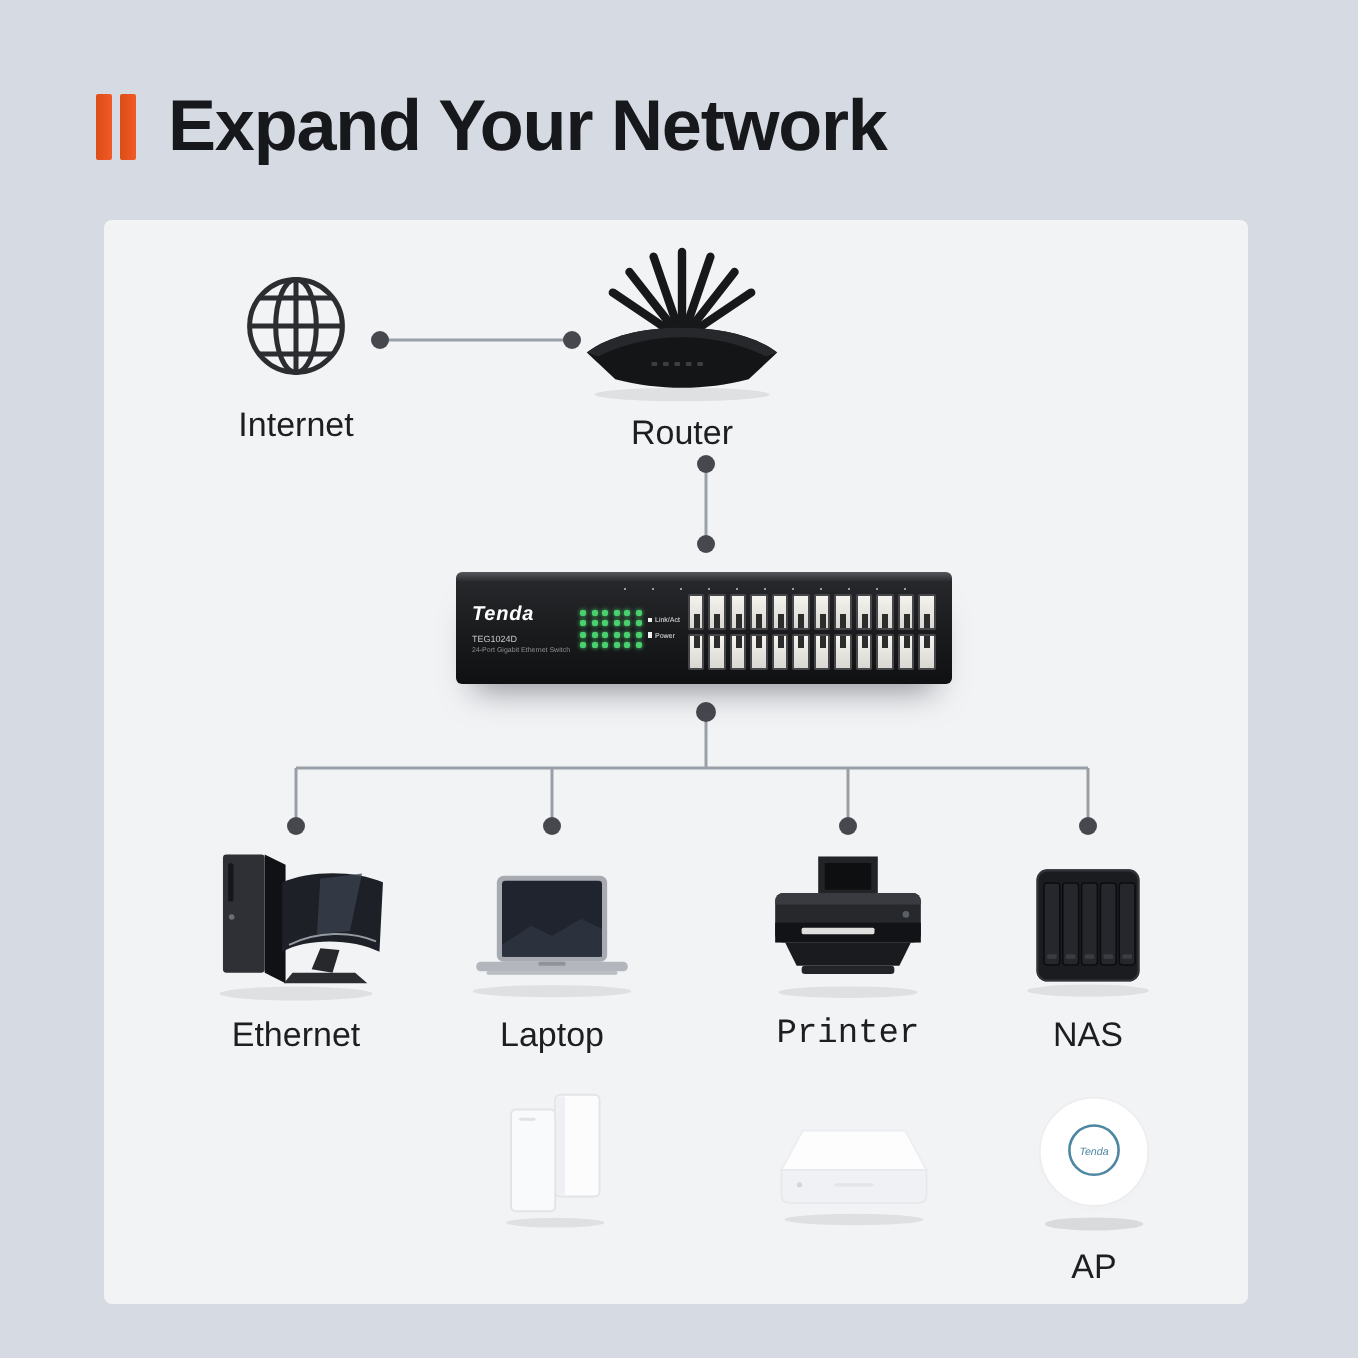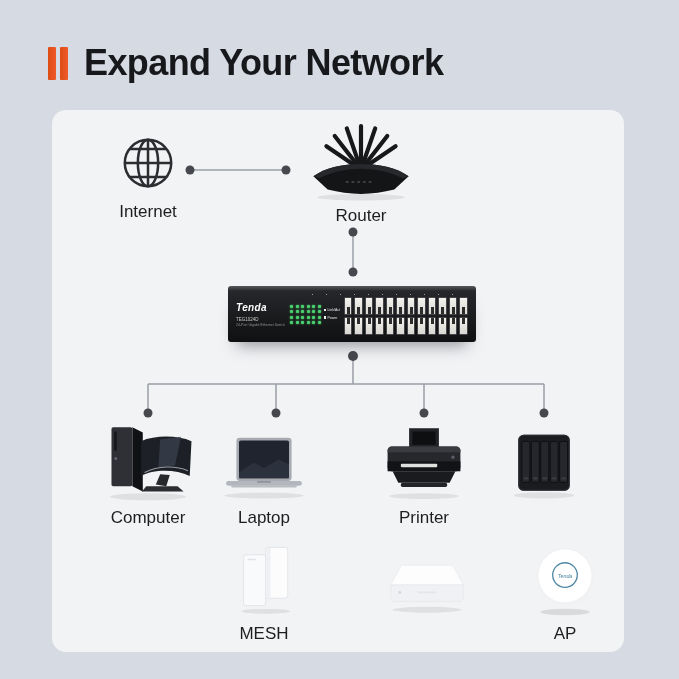--- a/index.html
+++ b/index.html
@@ -12,30 +12,30 @@
   .stage{position:relative;width:610px;height:679px;}
 
   
   .accent-bars{position:absolute;left:48px;top:47px;display:flex;gap:4px;}
   .accent-bars .bar{width:8px;height:33px;background:linear-gradient(90deg,#dd4d15,var(--accent));border-radius:1px;}
   .title{position:absolute;left:84px;top:44px;font-size:36px;line-height:38px;
     font-weight:bold;color:#17181b;letter-spacing:-0.6px;white-space:nowrap;}
 
   
   .panel{position:absolute;left:52px;top:110px;width:572px;height:542px;
-    background:var(--panel-bg);border-radius:14px;}
+    background:var(--panel-bg);border-radius:4px;}
   .connectors{position:absolute;inset:0;pointer-events:none;}
 
   
   .node{position:absolute;text-align:center;}
   .node-label{font-size:17px;color:var(--text);margin-top:6px;}
   .icon-box{display:flex;align-items:flex-end;justify-content:center;}
 
   .internet-node{left:46px;top:24px;width:100px;}
-  .router-node{left:248px;top:12px;width:122px;}
+  .router-node{left:228px;top:12px;width:122px;}
   .router-node .node-label{margin-top:0;}
 
   
   .switch{position:absolute;left:176px;top:176px;width:248px;height:56px;border-radius:3px;
     background:linear-gradient(180deg,#55585c 0%,#26272a 9%,#1a1b1d 55%,#0f1011 100%);
     box-shadow:0 12px 16px -9px rgba(40,45,55,.5);}
   .switch-face{position:absolute;left:8px;right:8px;top:7px;bottom:6px;display:flex;align-items:center;}
   .switch-face::before{content:"";position:absolute;top:1px;left:76px;right:4px;height:1px;
     background:repeating-linear-gradient(90deg,#9a9a98 0 1px,transparent 1px 14px);}
   .switch-left{width:54px;flex:none;text-align:left;}
@@ -50,22 +50,22 @@
     grid-template-columns:repeat(12,1fr);gap:2px;height:38px;margin-top:2px;}
   .port{position:relative;border:1px solid #46464a;border-radius:1px;
     background:linear-gradient(180deg,#f4f3ee 0%,#d8d7d1 100%);}
   .port::after{content:"";position:absolute;left:27%;right:27%;top:0;height:42%;background:#2b2c2b;}
   .port:nth-child(odd)::after{top:auto;bottom:0;}
 
   
   .row1{top:312px;}  .row2{top:430px;}
   .device{position:absolute;width:120px;text-align:center;}
   .row1 .icon-box{height:80px;} .row2 .icon-box{height:78px;}
-  .col1{left:36px;} .col2{left:152px;text-align:center;} .col3{left:312px;} .col4{left:432px;}
-  .row2.col3{left:315px;} .row2.col4{left:453px;}
+  .col1{left:36px;} .col2{left:164px;text-align:center;} .col3{left:312px;font-family:Liberation Mono, monospace;} .col4{left:432px;}
+  .row2.col3{left:315px;} .row2.col4{left:435px;}
 </style>
 </head>
 <body>
 
 <div class="stage">
 
   <div class="accent-bars">
     <div class="bar"></div>
     <div class="bar"></div>
   </div>
@@ -205,21 +205,21 @@
         <rect x="16" y="6" width="24" height="68" rx="2" fill="#2e3036"></rect>
         <rect x="19" y="11" width="3" height="22" rx="1" fill="#15161a"></rect>
         <circle cx="21" cy="42" r="1.6" fill="#6a6e76"></circle>
         <path d="M50,22 C66,15 92,15 108,22 L106,62 C90,54 64,54 50,62 Z" fill="#1d2026"></path>
         <polygon points="72,20 96,17 89,50 70,52" fill="#3a4150" opacity="0.75"></polygon>
         <path d="M54,58 C70,50 90,50 104,56" stroke="#c9ced6" stroke-width="1.2" fill="none" opacity="0.7"></path>
         <path d="M72,60 l11,1 -4,13 -12,-2 z" fill="#26282c"></path>
         <path d="M56,74 h36 l7,6 h-48 z" fill="#2b2d31"></path>
       </svg>
         </div>
-      <div class="node-label">Computer</div>
+      <div class="node-label">Ethernet</div>
     </div>
 
     <div class="device row1 col2">
       <div class="icon-box">
           <svg width="100" height="68" viewBox="0 0 116 78">
         <ellipse cx="58" cy="71" rx="46" ry="3.5" fill="rgba(0,0,0,0.08)"></ellipse>
         <rect x="26" y="4" width="64" height="50" rx="4" fill="#a7abb1"></rect>
         <rect x="29" y="7" width="58" height="44" rx="2" fill="#1f242e"></rect>
         <path d="M29,44 L46,33 L58,39 L75,29 L87,35 L87,51 L29,51 Z" fill="#2c323d"></path>
         <rect x="14" y="54" width="88" height="5.5" rx="2.7" fill="#b3b7bd"></rect>
@@ -263,34 +263,34 @@
         </g>
         <g fill="#3a3c42">
           <rect x="31" y="62" width="6.4" height="3" rx="1"></rect>
               <rect x="43.4" y="62" width="6.4" height="3" rx="1"></rect>
           <rect x="55.8" y="62" width="6.4" height="3" rx="1"></rect>
               <rect x="68.2" y="62" width="6.4" height="3" rx="1"></rect>
           <rect x="80.6" y="62" width="6.4" height="3" rx="1"></rect>
         </g>
       </svg>
         </div>
+      <div class="node-label">NAS</div>
     </div>
 
 
     <div class="device row2 col2">
       <div class="icon-box">
           <svg width="82" height="74" viewBox="0 0 100 90">
         <ellipse cx="52" cy="82" rx="30" ry="3" fill="rgba(0,0,0,0.08)"></ellipse>
         <rect x="52" y="4" width="27" height="62" rx="3" fill="#fcfcfd" stroke="#e2e4e8" stroke-width="1.2"></rect>
         <rect x="53" y="5" width="5" height="60" fill="#eef0f3"></rect>
         <rect x="25" y="13" width="27" height="62" rx="3" fill="#f9fafc" stroke="#e2e4e8" stroke-width="1.2"></rect>
         <rect x="30" y="18" width="10" height="1.8" rx="0.9" fill="#dfe2e6"></rect>
       </svg>
         </div>
-      <div class="node-label">MESH</div>
     </div>
 
     <div class="device row2 col3">
       <div class="icon-box">
           <svg width="98" height="66" viewBox="0 0 116 80">
         <ellipse cx="58" cy="70" rx="42" ry="3.5" fill="rgba(0,0,0,0.08)"></ellipse>
         <polygon points="27,16 89,16 102,40 14,40" fill="#fdfdfe" stroke="#eceef1" stroke-width="1.2"></polygon>
         <path d="M14,40 h88 v15 q0,5 -5,5 h-78 q-5,0 -5,-5 z" fill="#f0f1f4" stroke="#e6e8ec" stroke-width="1"></path>
         <circle cx="25" cy="49" r="1.6" fill="#d2d5da"></circle>
         <rect x="46" y="48" width="24" height="2" rx="1" fill="#e3e5e9"></rect>

